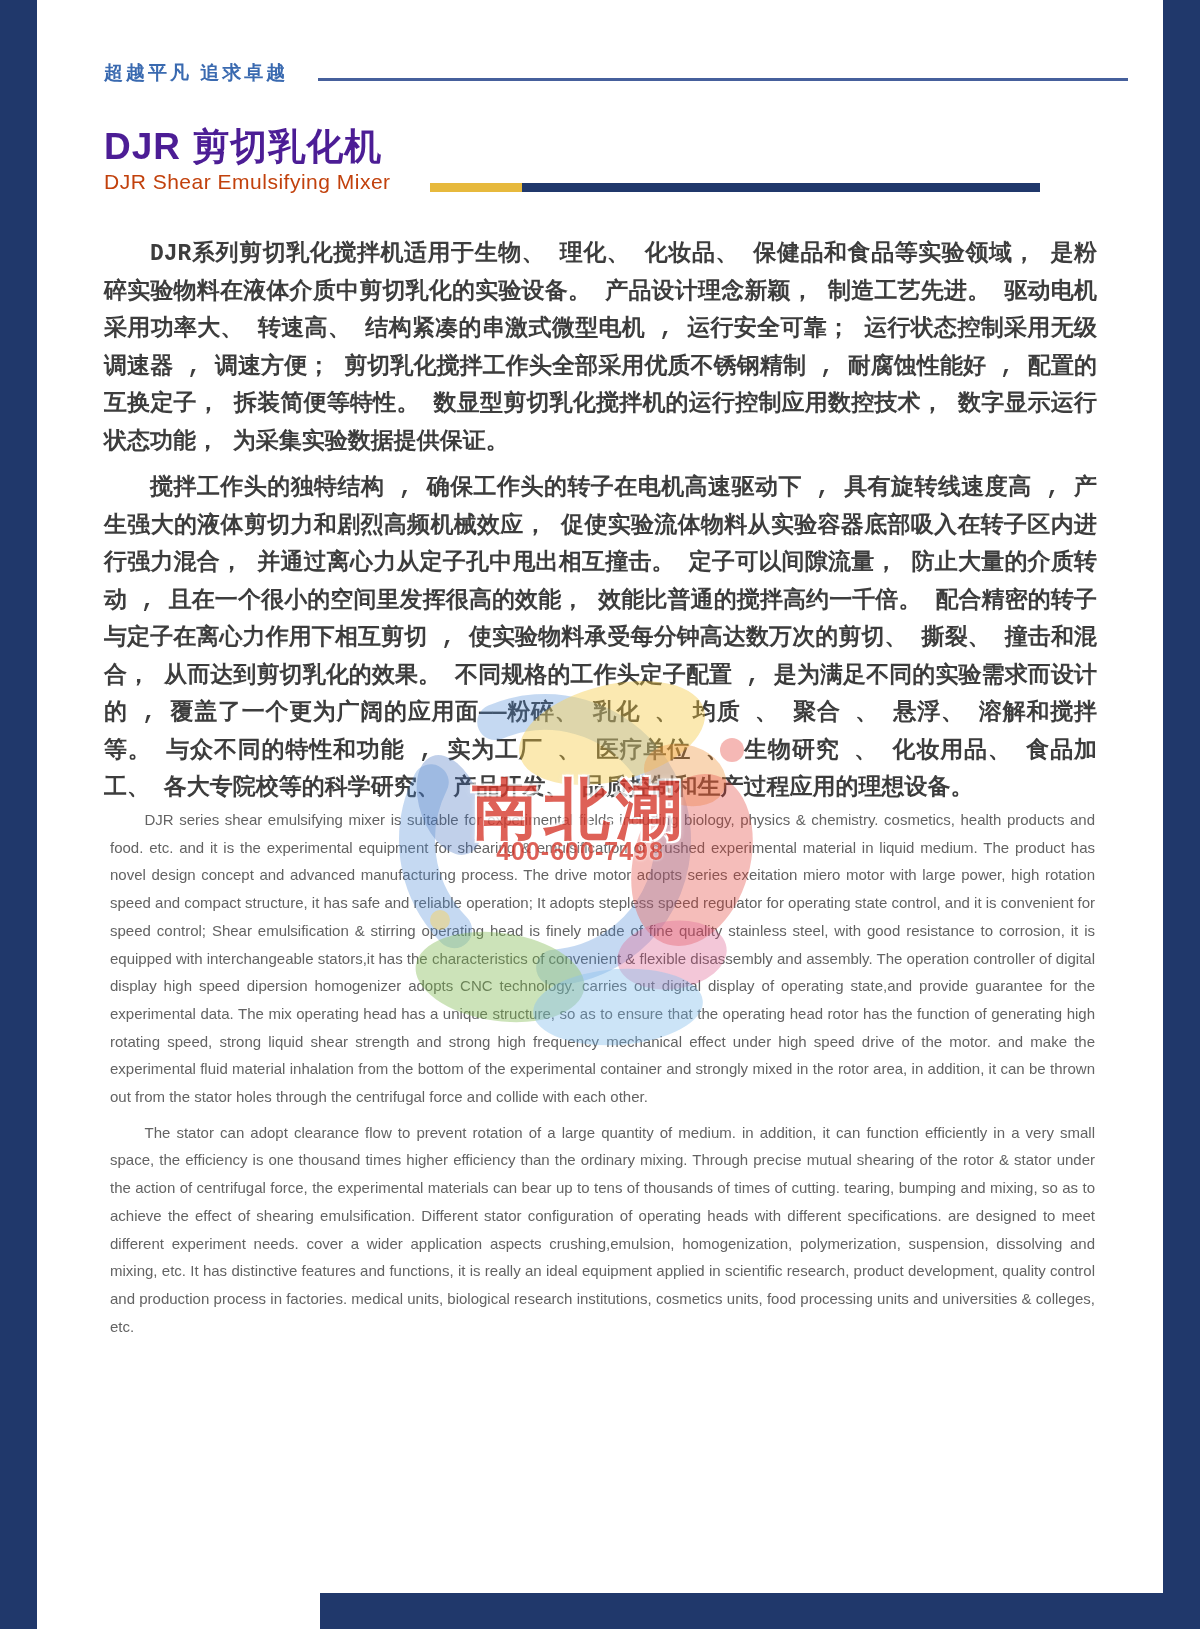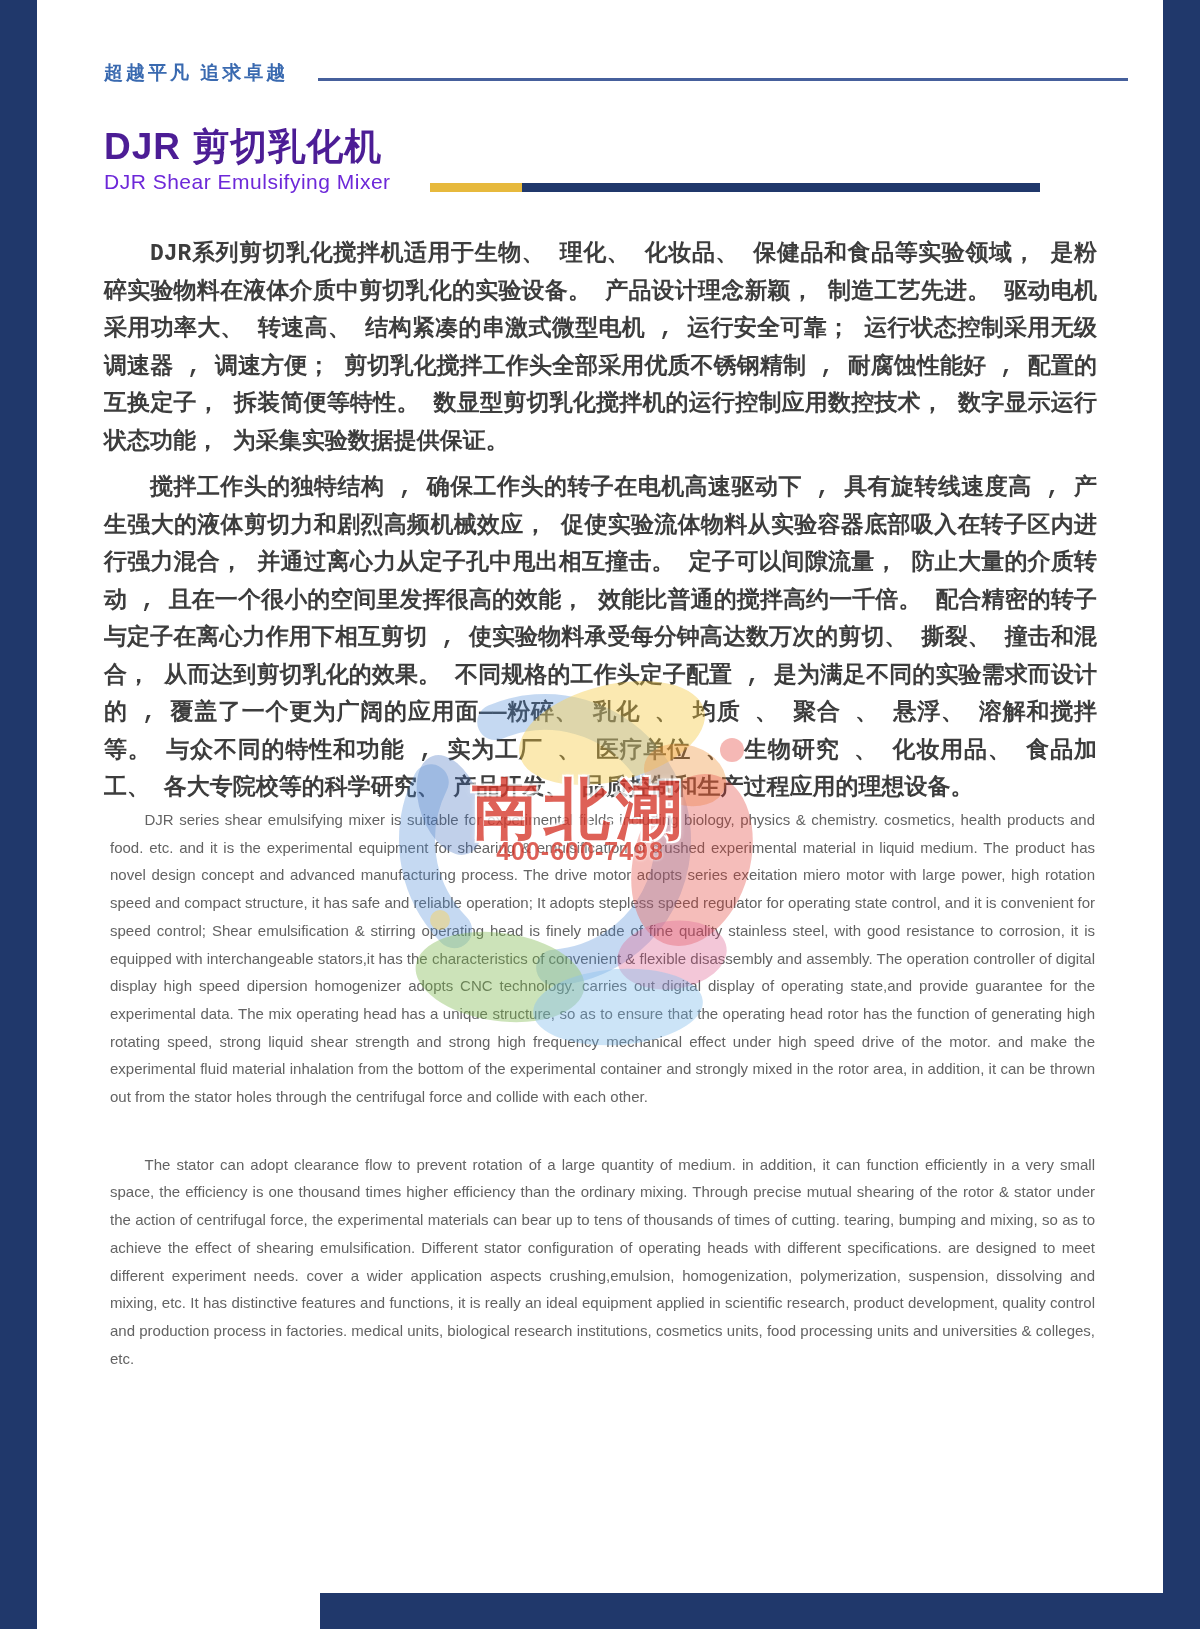--- a/index.html
+++ b/index.html
@@ -26,42 +26,42 @@
     background: #46609c;
   }
 
   
   .page-title {
     position: absolute; left: 104px; top: 122px; margin: 0;
     font-size: 37px; font-weight: bold; color: #4c1d95; letter-spacing: 1px;
   }
   .page-subtitle {
     position: absolute; left: 104px; top: 170px;
-    font-size: 21px; color: #6d28d9; letter-spacing: 0.5px;
+    font-size: 21px; color: #c2410c; letter-spacing: 0.5px;
   }
   .accent-yellow { position: absolute; left: 430px; top: 183px; width: 92px;  height: 9px; background: #e7b93c; }
   .accent-navy   { position: absolute; left: 522px; top: 183px; width: 518px; height: 9px; background: #20386b; }
 
   
   .body-zh {
     position: absolute; left: 104px; top: 236px; width: 993px;
     color: #3d3d3d; font-size: 23px; line-height: 37.5px;
     text-align: justify; font-weight: 600;
   }
   .body-zh p { margin: 0; text-indent: 2em; font-family: Liberation Mono, monospace; }
   .body-zh p + p { margin-top: 9px; }
 
   
   .body-en {
     position: absolute; left: 110px; top: 806px; width: 985px;
     color: #636363; font-size: 15px; line-height: 27.7px;
     text-align: justify;
   }
   .body-en p { margin: 0; text-indent: 2.3em; }
-  .body-en p + p { margin-top: 40px; }
+  .body-en p + p { margin-top: 8px; }
 
   
   .watermark {
     position: absolute; left: 380px; top: 655px; width: 400px; height: 420px;
     z-index: 3; pointer-events: none; opacity: 0.8;
   }
   .watermark svg { position: absolute; left: 0; top: 0; }
   .wm-brand {
     position: absolute; left: 50%; top: 110px; transform: translateX(-50%);
     font-size: 66px; font-weight: bold; color: #d63a2e; letter-spacing: 6px; white-space: nowrap;

